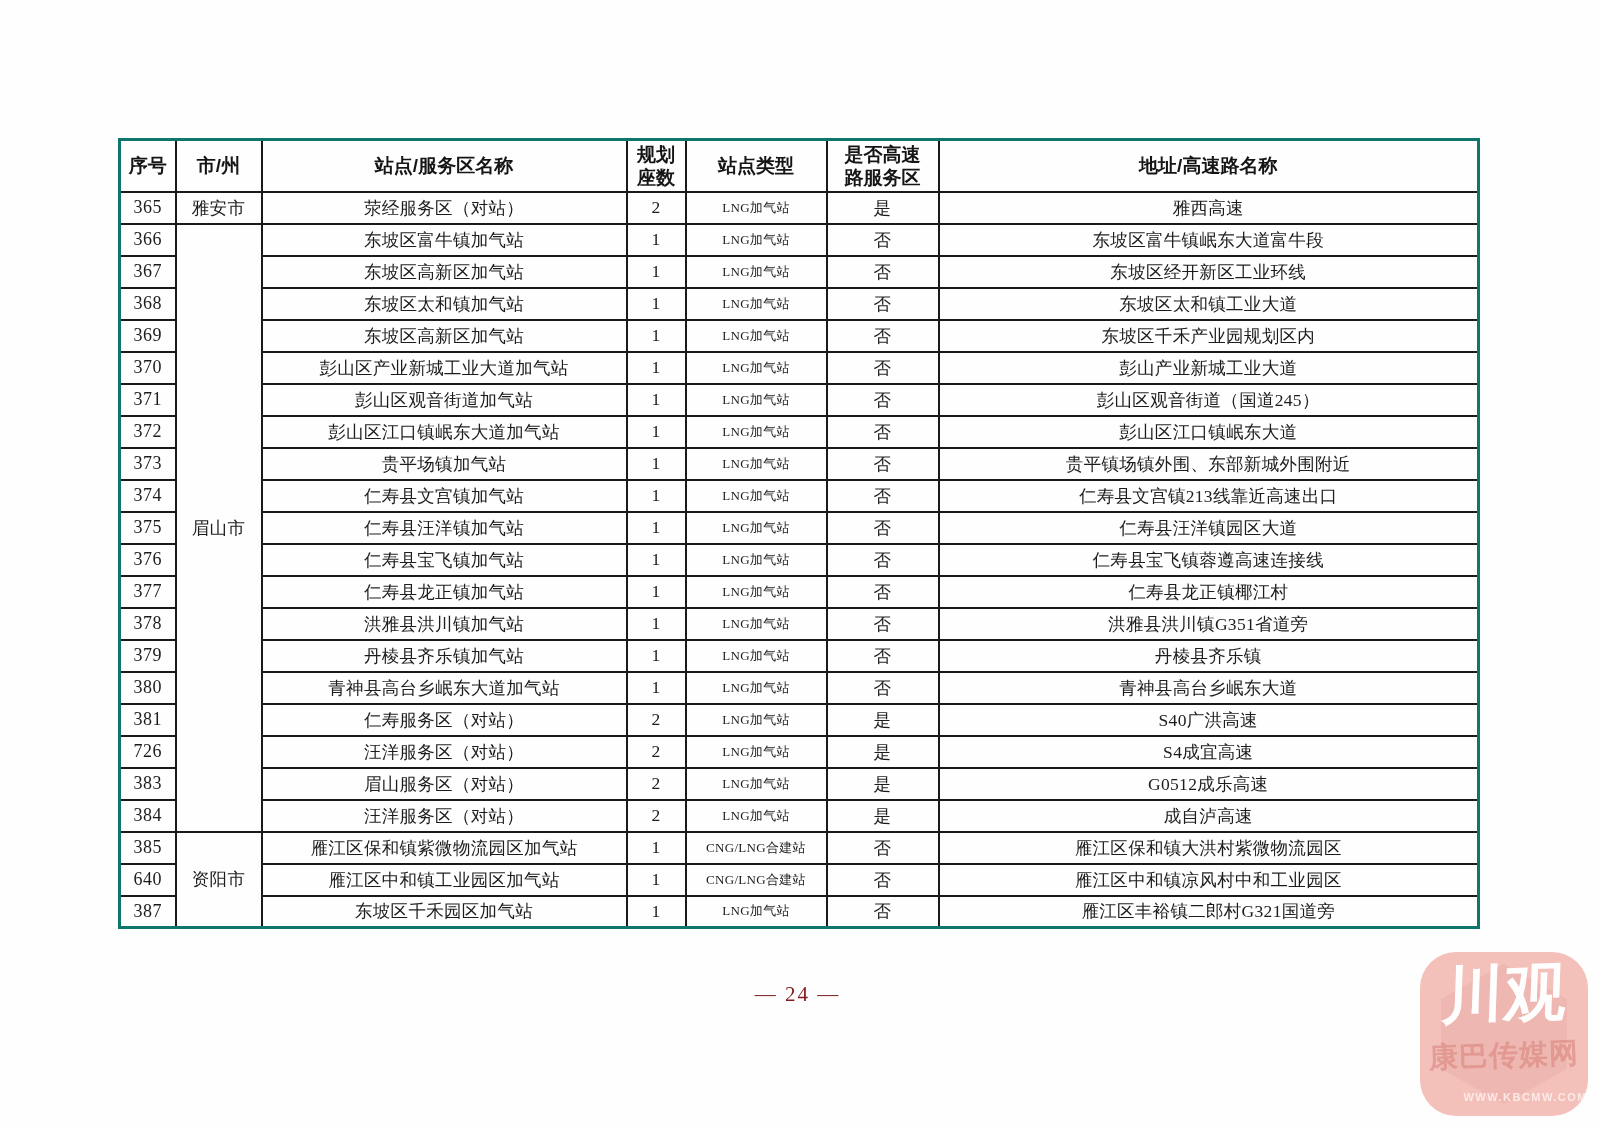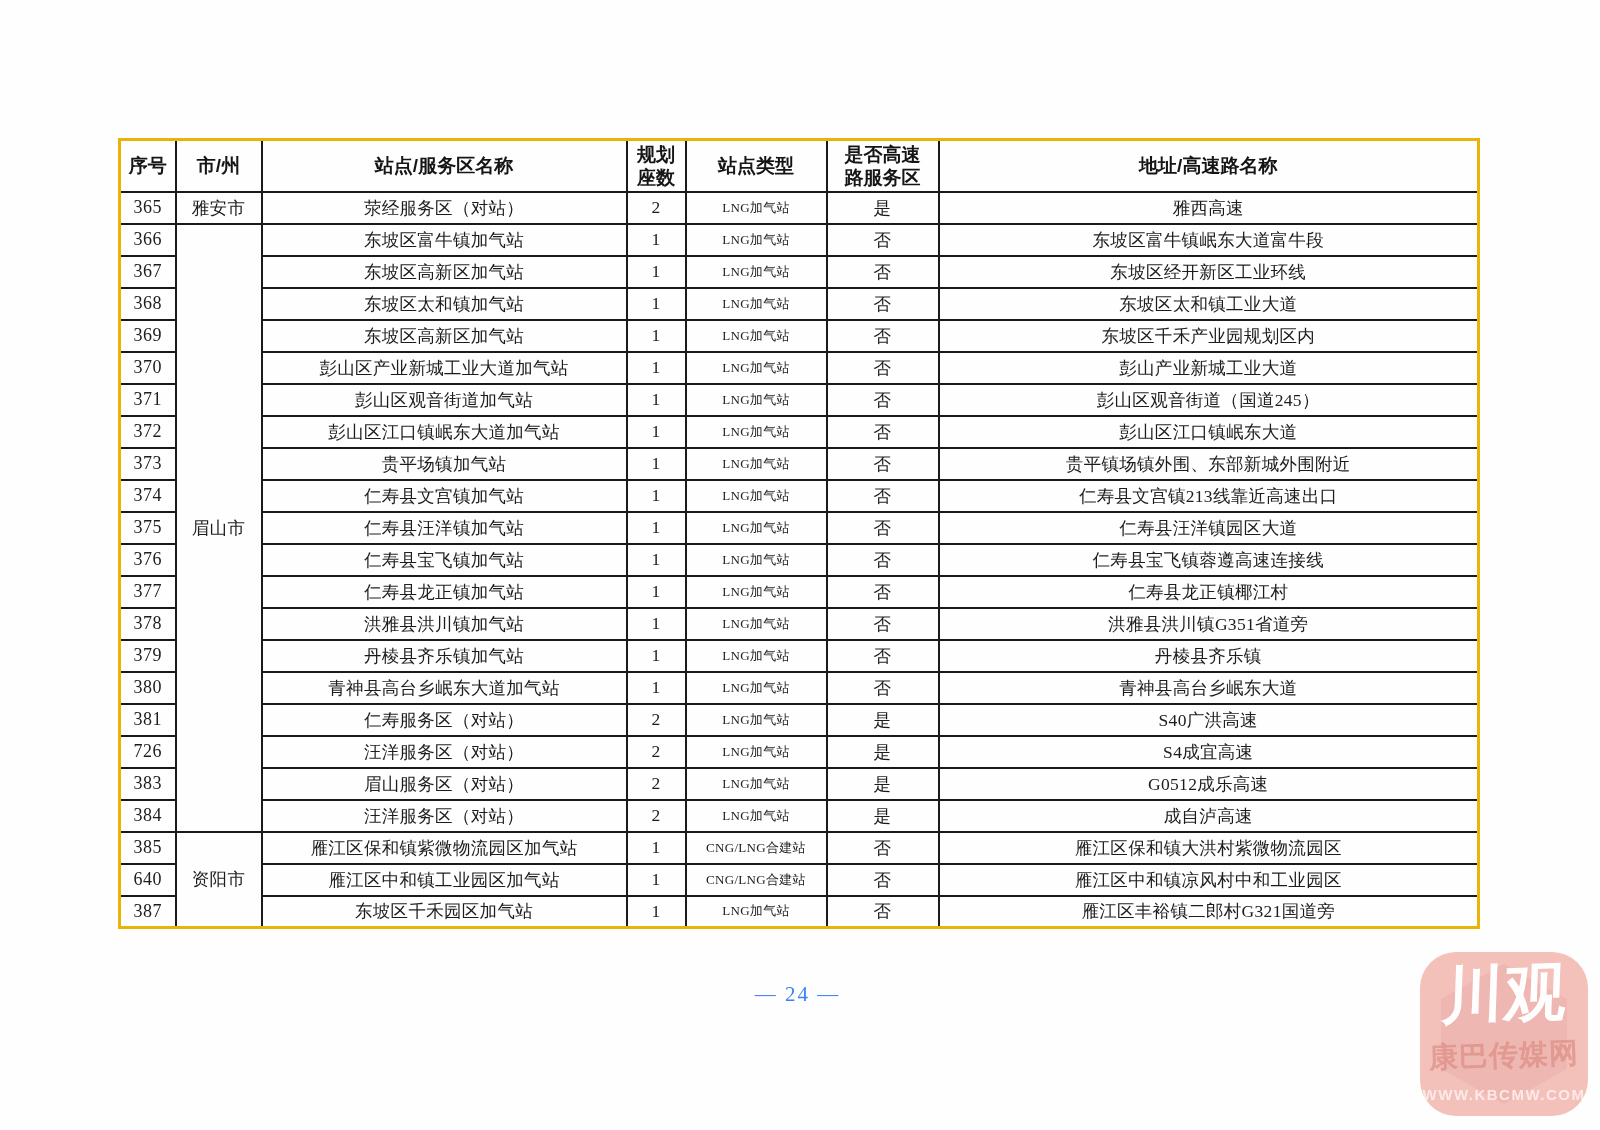--- a/index.html
+++ b/index.html
@@ -9,21 +9,21 @@
     background:#fffefe;
     overflow:hidden;
     font-family:"Liberation Serif","DejaVu Serif",serif;
     color:#1b1b1b;
   }
   table.stations{
     position:absolute;left:118px;top:138px;
     width:1359px;
     border-collapse:collapse;
     table-layout:fixed;
-    border:3px solid #eab308;
+    border:3px solid #0f766e;
   }
   table.stations td, table.stations th{
     border:2px solid #1a1a1a;
     padding:0 4px;
     text-align:center;
     vertical-align:middle;
     overflow:hidden;
     white-space:nowrap;
   }
   thead tr{height:52px;}
@@ -41,21 +41,21 @@
     color:#1c1c1c;
   }
   td.c-index{font-size:18px;letter-spacing:0.5px;}
   td.c-type{font-size:13px;}
   .page-number{
     position:absolute;
     left:118px;top:982px;width:1359px;
     text-align:center;
     font-size:21px;
     letter-spacing:2px;
-    color:#3b82f6;
+    color:#7f1d1d;
     font-family:"Liberation Serif","DejaVu Serif",serif;
   }
   
   .watermark{
     position:absolute;
     left:1420px;top:952px;
     width:168px;height:164px;
     border-radius:36px;
     opacity:0.96;
     z-index:5;
@@ -84,24 +84,24 @@
     font-family:"Liberation Serif","DejaVu Serif",serif;
     font-weight:700;
     font-size:29px;
     letter-spacing:1px;
     color:rgba(210,118,108,0.50);
     transform:rotate(-2deg);
     z-index:2;
   }
   .wm-url{
     position:absolute;left:0;bottom:13px;width:100%;
-    text-align:center;
+    text-align:right;
     font-family:"Liberation Sans","DejaVu Sans",sans-serif;
     font-weight:700;
-    font-size:15px;
+    font-size:11px;
     letter-spacing:1.5px;
     color:rgba(255,246,245,0.78);
     z-index:2;
   }
 </style>
 </head>
 <body>
 
 <div class="page">
 

